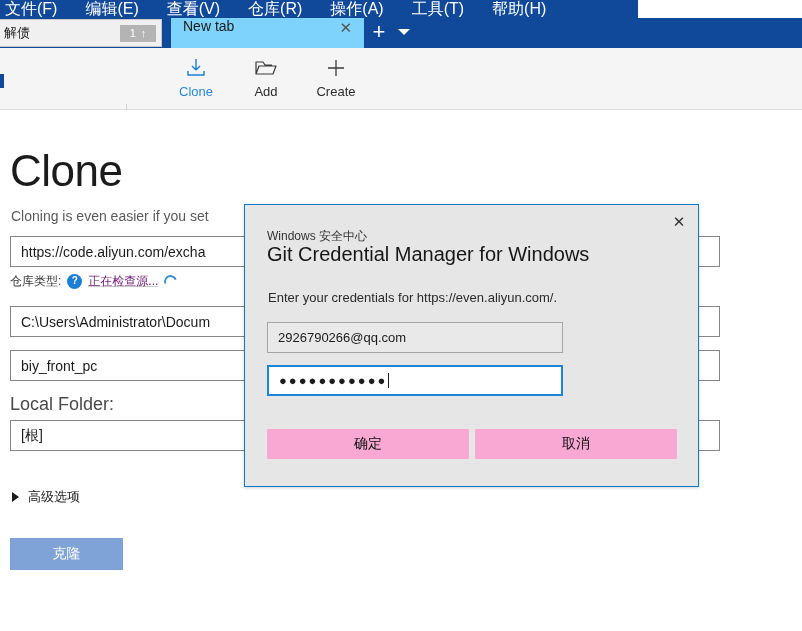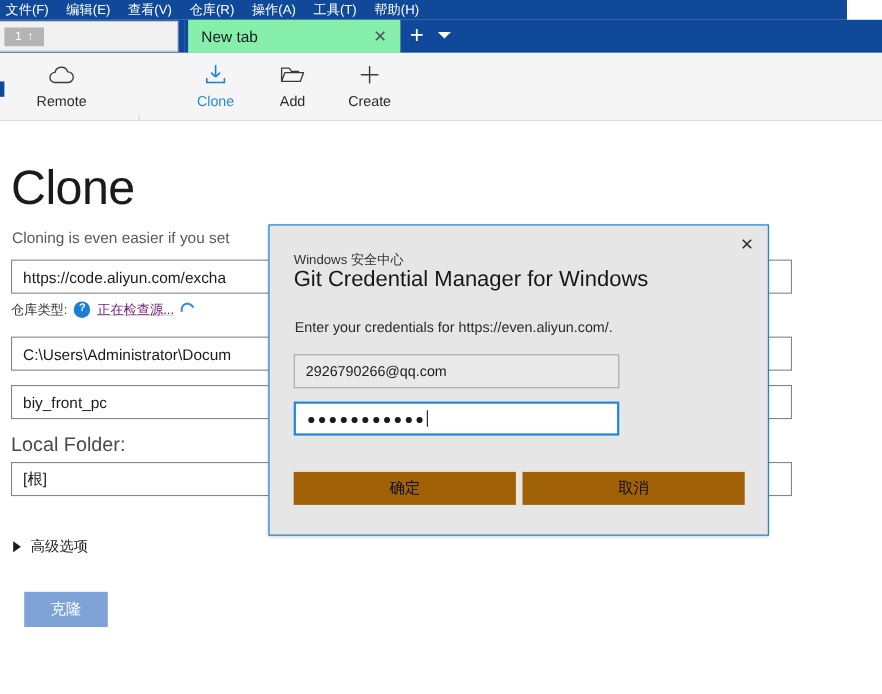--- a/index.html
+++ b/index.html
@@ -17,35 +17,36 @@
   #app {
     position: relative;
     width: 802px;
     height: 631px;
   }
 
   
   .menubar {
     position: absolute;
     left: 0; top: 0;
-    width: 770px;
+    width: 638px;
     height: 18px;
     background: #10499a;
     color: #ffffff;
     display: flex;
     align-items: center;
-    font-size: 12px;
+    font-size: 16px;
     padding-left: 0px;
     box-sizing: border-box;
   }
   .menubar .menu-item {
     padding: 0 8px;
     line-height: 18px;
     white-space: nowrap;
     cursor: default;
+    margin-left: 12px;
   }
   .menubar .menu-item:first-child { margin-left: -3px; }
 
   
   .tabstrip {
     position: absolute;
     left: 0; top: 18px;
     width: 802px;
     height: 30px;
     background: #10499a;
@@ -82,23 +83,23 @@
     gap: 5px;
     margin-right: 5px;
     padding: 0 4px;
     box-sizing: border-box;
   }
   .new-tab {
     position: absolute;
     left: 168px; top: 0px;
     width: 196px;
     height: 30px;
-    background: #86efac;
-    display: flex;
-    align-items: center;
+    background: #7dd3fc;
+    display: flex;
+    align-items: flex-start;
     padding: 0 8px 0 12px;
     box-sizing: border-box;
     border-left: 3px solid #10499a;
   }
   .new-tab .tab-label {
     font-size: 14px;
     color: #1b1b1b;
     flex: 1;
   }
   .new-tab .tab-close {
@@ -281,22 +282,22 @@
     cursor: default;
   }
   .chev {
     width: 0; height: 0;
     border-top: 5px solid transparent;
     border-bottom: 5px solid transparent;
     border-left: 7px solid #1b1b1b;
   }
   .clone-btn {
     position: absolute;
-    left: 22px; top: 428px;
-    width: 76px;
+    left: 10px; top: 428px;
+    width: 113px;
     height: 32px;
     background: #7fa3d6;
     color: #ffffff;
     font-size: 14px;
     display: flex;
     align-items: center;
     justify-content: center;
     border: none;
     cursor: default;
     font-family: inherit;
@@ -386,21 +387,21 @@
     height: 15px;
     background: #1b1b1b;
     margin-left: 1px;
     vertical-align: -3px;
   }
   .dlg-btn {
     position: absolute;
     top: 224px;
     width: 202px;
     height: 30px;
-    background: #a16207;
+    background: #f9a8d4;
     color: #101010;
     font-size: 14px;
     border: none;
     display: flex;
     align-items: center;
     justify-content: center;
     cursor: default;
     font-family: inherit;
   }
   #dlg-ok     { left: 22px; }
@@ -417,46 +418,39 @@
     <div class="menu-item">查看(V)</div>
     <div class="menu-item">仓库(R)</div>
     <div class="menu-item">操作(A)</div>
     <div class="menu-item">工具(T)</div>
     <div class="menu-item">帮助(H)</div>
   </div>
 
   <div class="tabstrip">
 
     <div class="repo-tab">
+      <div class="repo-name">解债</div>
       <div class="repo-badge">
         <span>1</span>
         <span>↑</span>
       </div>
     </div>
 
     <div class="new-tab">
       <div class="tab-label">New tab</div>
       <div class="tab-close">✕</div>
     </div>
 
     <div class="tab-plus">+</div>
     <div class="tab-caret"></div>
   </div>
 
   <div class="toolbar">
     <div class="tb-stub"></div>
 
-    <div class="tb-item" style="left:13px;">
-      <div class="tb-icon">
-        <svg width="26" height="18" viewBox="0 0 26 18">
-          <path d="M7 16 A4.6 4.6 0 0 1 7 6.8 A6 6 0 0 1 18.6 6.4 A4.8 4.8 0 0 1 19 16 Z" fill="none" stroke="#3a3a3a" stroke-width="1.2"></path>
-        </svg>
-      </div>
-      <div class="tb-label">Remote</div>
-    </div>
 
     <div class="tb-sep"></div>
 
     <div class="tb-item active" style="left:153px;">
       <div class="tb-icon">
         <svg width="22" height="22" viewBox="0 0 22 22">
           <path d="M11 2 L11 13 M11 13 L7 9 M11 13 L15 9" fill="none" stroke="#1a7fd4" stroke-width="1.4"></path>
           <path d="M3 14 L3 18 L19 18 L19 14" fill="none" stroke="#1a7fd4" stroke-width="1.4"></path>
         </svg>
       </div>

